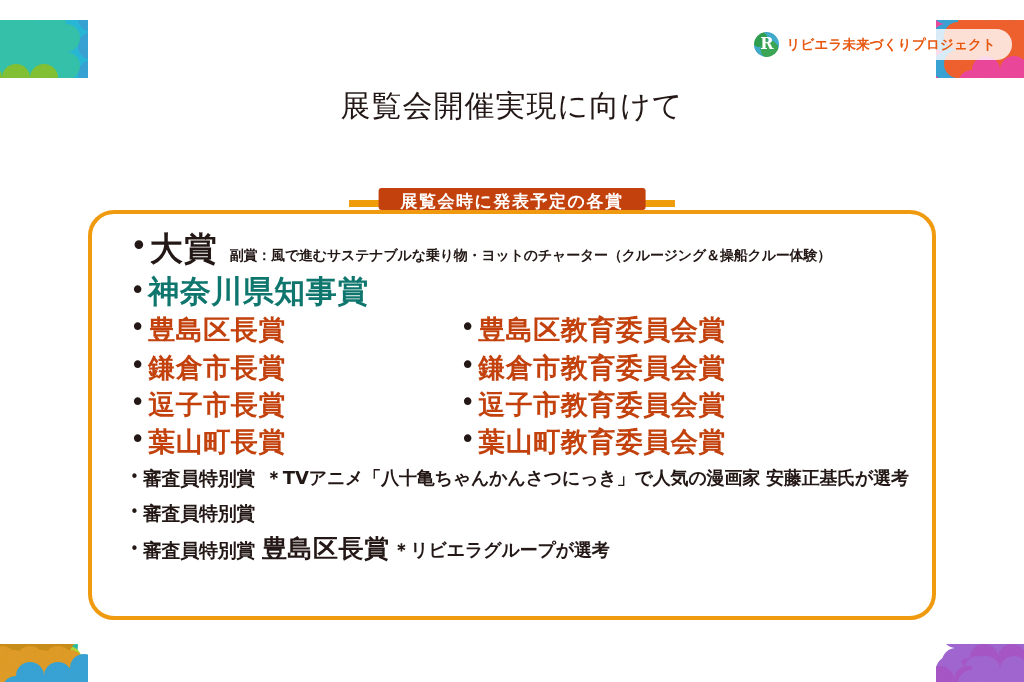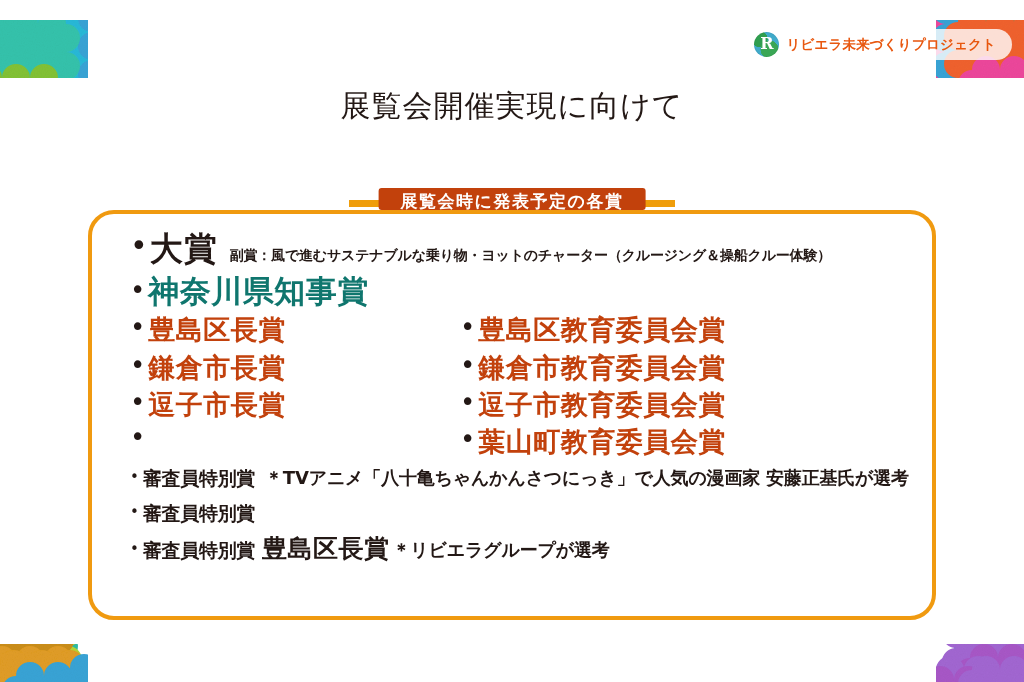--- a/index.html
+++ b/index.html
@@ -323,20 +323,21 @@
       </div>
       <div class="col c2">
         <span class="bullet">•</span>
         <span class="name">逗子市教育委員会賞</span>
       </div>
     </div>
 
     <div class="pair">
       <div class="col c1">
         <span class="bullet">•</span>
+        <span class="name">葉山町長賞</span>
       </div>
       <div class="col c2">
         <span class="bullet">•</span>
         <span class="name">葉山町教育委員会賞</span>
       </div>
     </div>
 
     <div class="special">
       <span class="bullet">•</span>
       <span class="tag">審査員特別賞</span>

